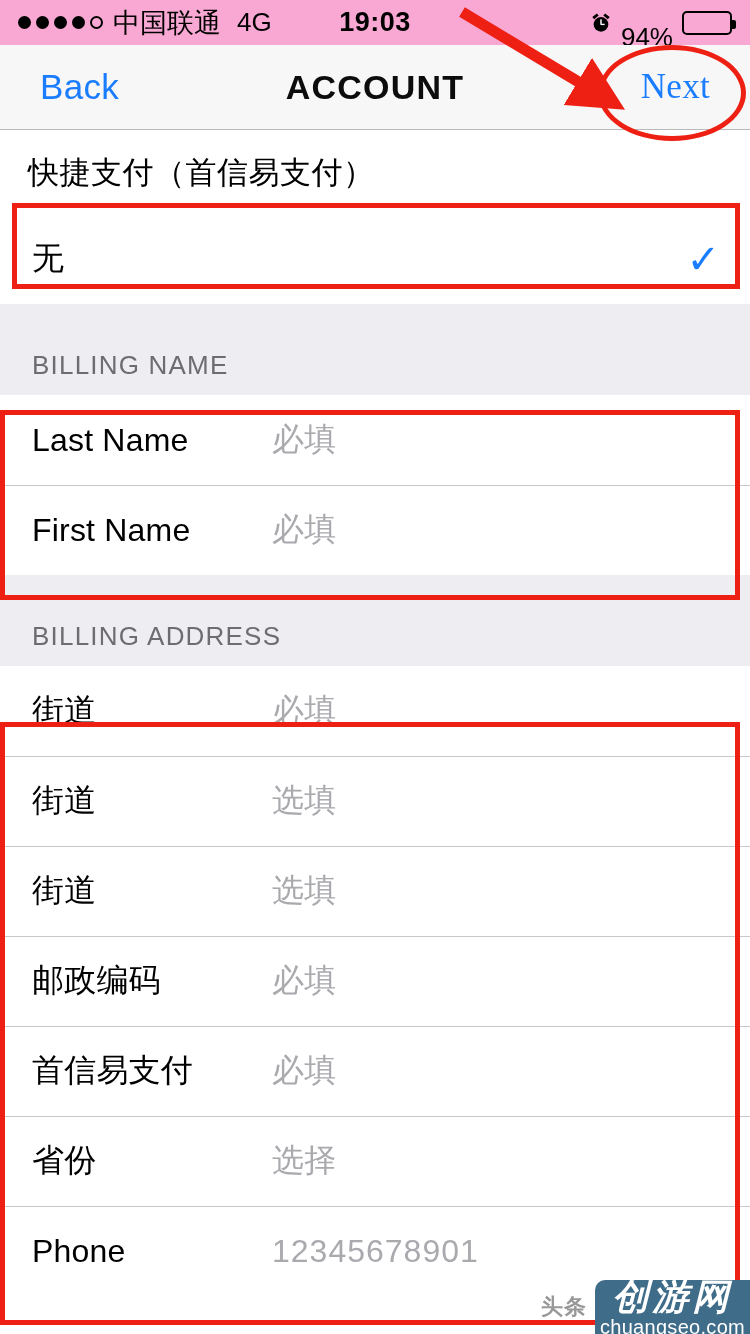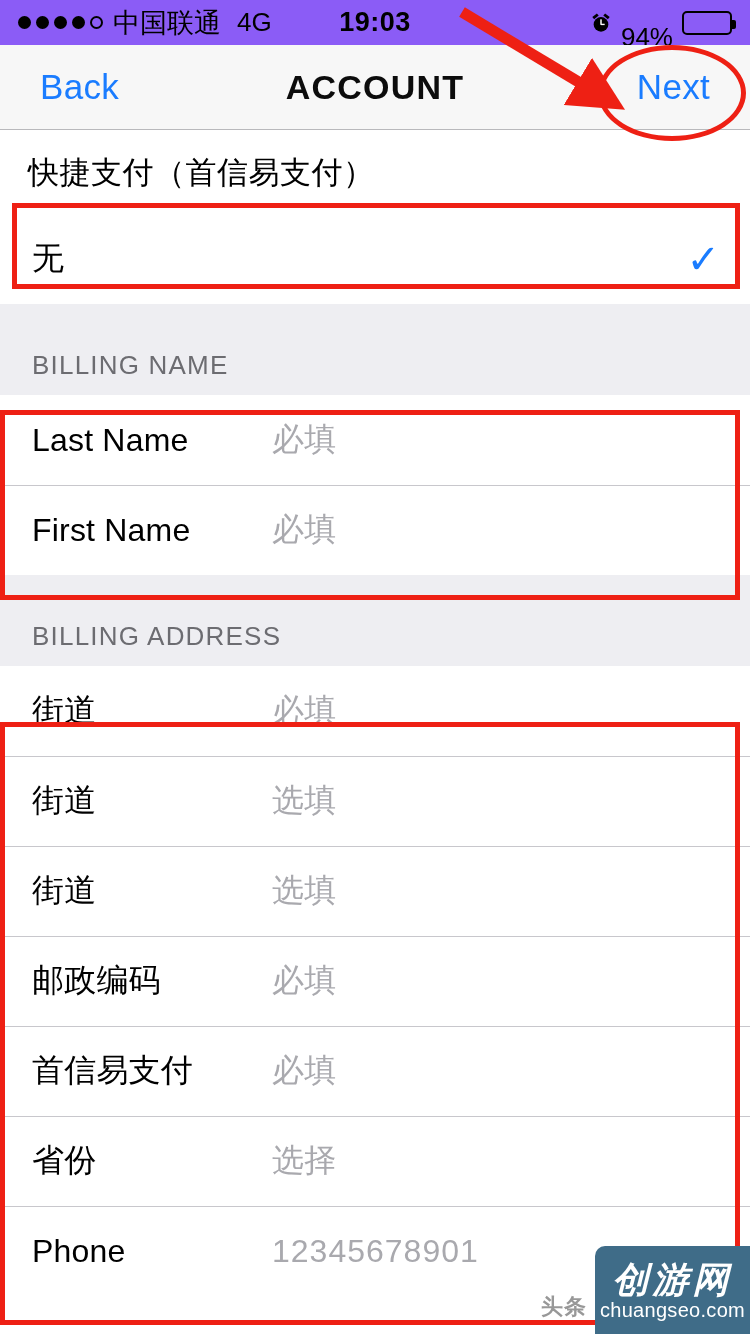--- a/index.html
+++ b/index.html
@@ -12,21 +12,21 @@
     height: 1334px;
     overflow: hidden;
     font-family: "Liberation Sans", "DejaVu Sans", sans-serif;
     -webkit-font-smoothing: antialiased;
     position: relative;
   }
 
   
   .status-bar {
     height: 45px;
-    background: #8b5cf6;
+    background: #f9a8d4;
     display: flex;
     align-items: center;
     padding: 0 18px;
     box-sizing: border-box;
     position: relative;
     font-size: 26px;
     color: #000;
   }
   .status-left {
     display: flex;
@@ -133,20 +133,21 @@
     letter-spacing: 1.2px;
     pointer-events: none;
   }
   .nav-next {
     margin-left: auto;
     font-size: 35px;
     color: #1a7cff;
     letter-spacing: 0.3px;
     position: relative;
     z-index: 3;
+    font-family: Liberation Serif, serif;
   }
 
   
   .content {
     background: #f0abfc;
   }
   .group-title {
     font-size: 31px;
     color: #000;
     padding: 22px 28px 20px 28px;
@@ -235,21 +236,21 @@
     pointer-events: none;
     z-index: 4;
   }
 
   
   .watermark {
     position: absolute;
     right: 0px;
     bottom: 0px;
     width: 155px;
-    height: 88px;
+    height: 54px;
     background: #3f6c88;
     border-radius: 10px 0 0 0;
     z-index: 8;
     display: flex;
     flex-direction: column;
     align-items: center;
     justify-content: center;
     overflow: hidden;
   }
   .wm-cn {

